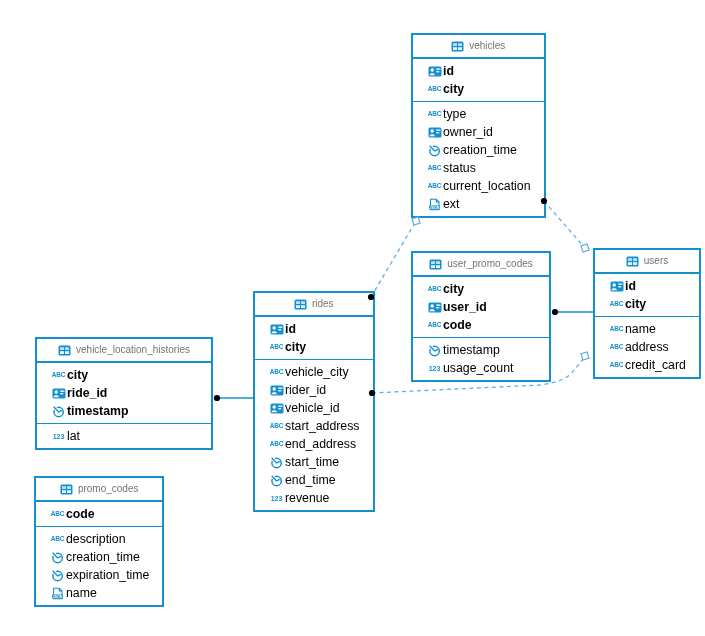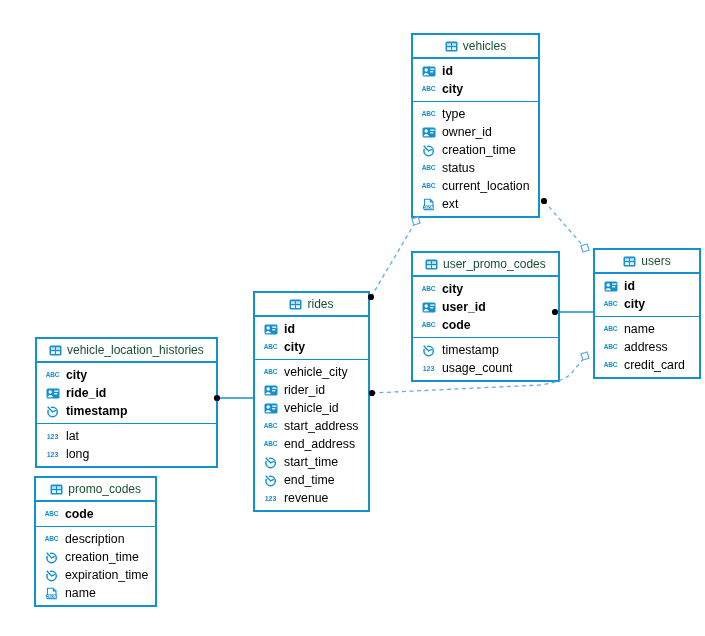--- a/index.html
+++ b/index.html
@@ -7,27 +7,27 @@
     position:relative;width:705px;height:636px;background:#ffffff;
     font-family:"Liberation Sans",sans-serif;overflow:hidden;
   }
   .ertable{
     position:absolute;background:#ffffff;border:2px solid var(--accent);
     box-sizing:border-box;min-width:40px;width:max-content;z-index:2;
   }
   .thead{
     display:flex;align-items:center;justify-content:center;gap:5px;
     padding:3px 12px;border-bottom:2px solid var(--accent);
-    font-size:12px;line-height:16px;color:#14532d;white-space:nowrap;
+    font-size:10px;line-height:16px;color:#737373;white-space:nowrap;
   }
   .sect{padding:3px 0;}
   .sect.fields{border-top:1.5px solid var(--accent);}
   .row{
-    display:flex;align-items:center;gap:5px;height:18px;
-    padding:0 7px;font-size:12.3px;color:#000;white-space:nowrap;
+    display:flex;align-items:center;height:18px;
+    padding:0 13px;font-size:12.3px;color:#000;white-space:nowrap;
   }
   .row.pk{font-weight:bold;}
   .typeicon{
     width:17px;display:inline-flex;justify-content:center;align-items:center;
     flex:none;line-height:1;
   }
   .abc{font-size:6.5px;font-weight:bold;color:var(--accent);letter-spacing:-0.2px;}
   .num{font-size:7px;font-weight:bold;color:var(--accent);}
   svg.overlay{position:absolute;left:0;top:0;pointer-events:none;z-index:3;}
 </style>
@@ -380,26 +380,20 @@
           </span>
           <span>timestamp</span>
         </div>
       </div>
       <div class="sect fields">
         <div class="row">
           <span class="typeicon">
             <span class="num">123</span>
           </span>
           <span>lat</span>
-        </div>
-        <div class="row">
-          <span class="typeicon">
-            <span class="num">123</span>
-          </span>
-          <span>long</span>
         </div>
       </div>
     </div>
     <div class="ertable" style="left: 34px; top: 476px; min-width: 121px;">
       <div class="thead">
         <span class="typeicon" style="width: 13px;">
           <svg width="13" height="11" viewBox="0 0 13 11">
       <rect x="0.5" y="0.5" width="12" height="10" rx="1.5" fill="#1590cf"></rect>
       <rect x="2" y="2.2" width="4" height="2.8" fill="#b8def2"></rect>
       <rect x="7" y="2.2" width="4" height="2.8" fill="#b8def2"></rect>

